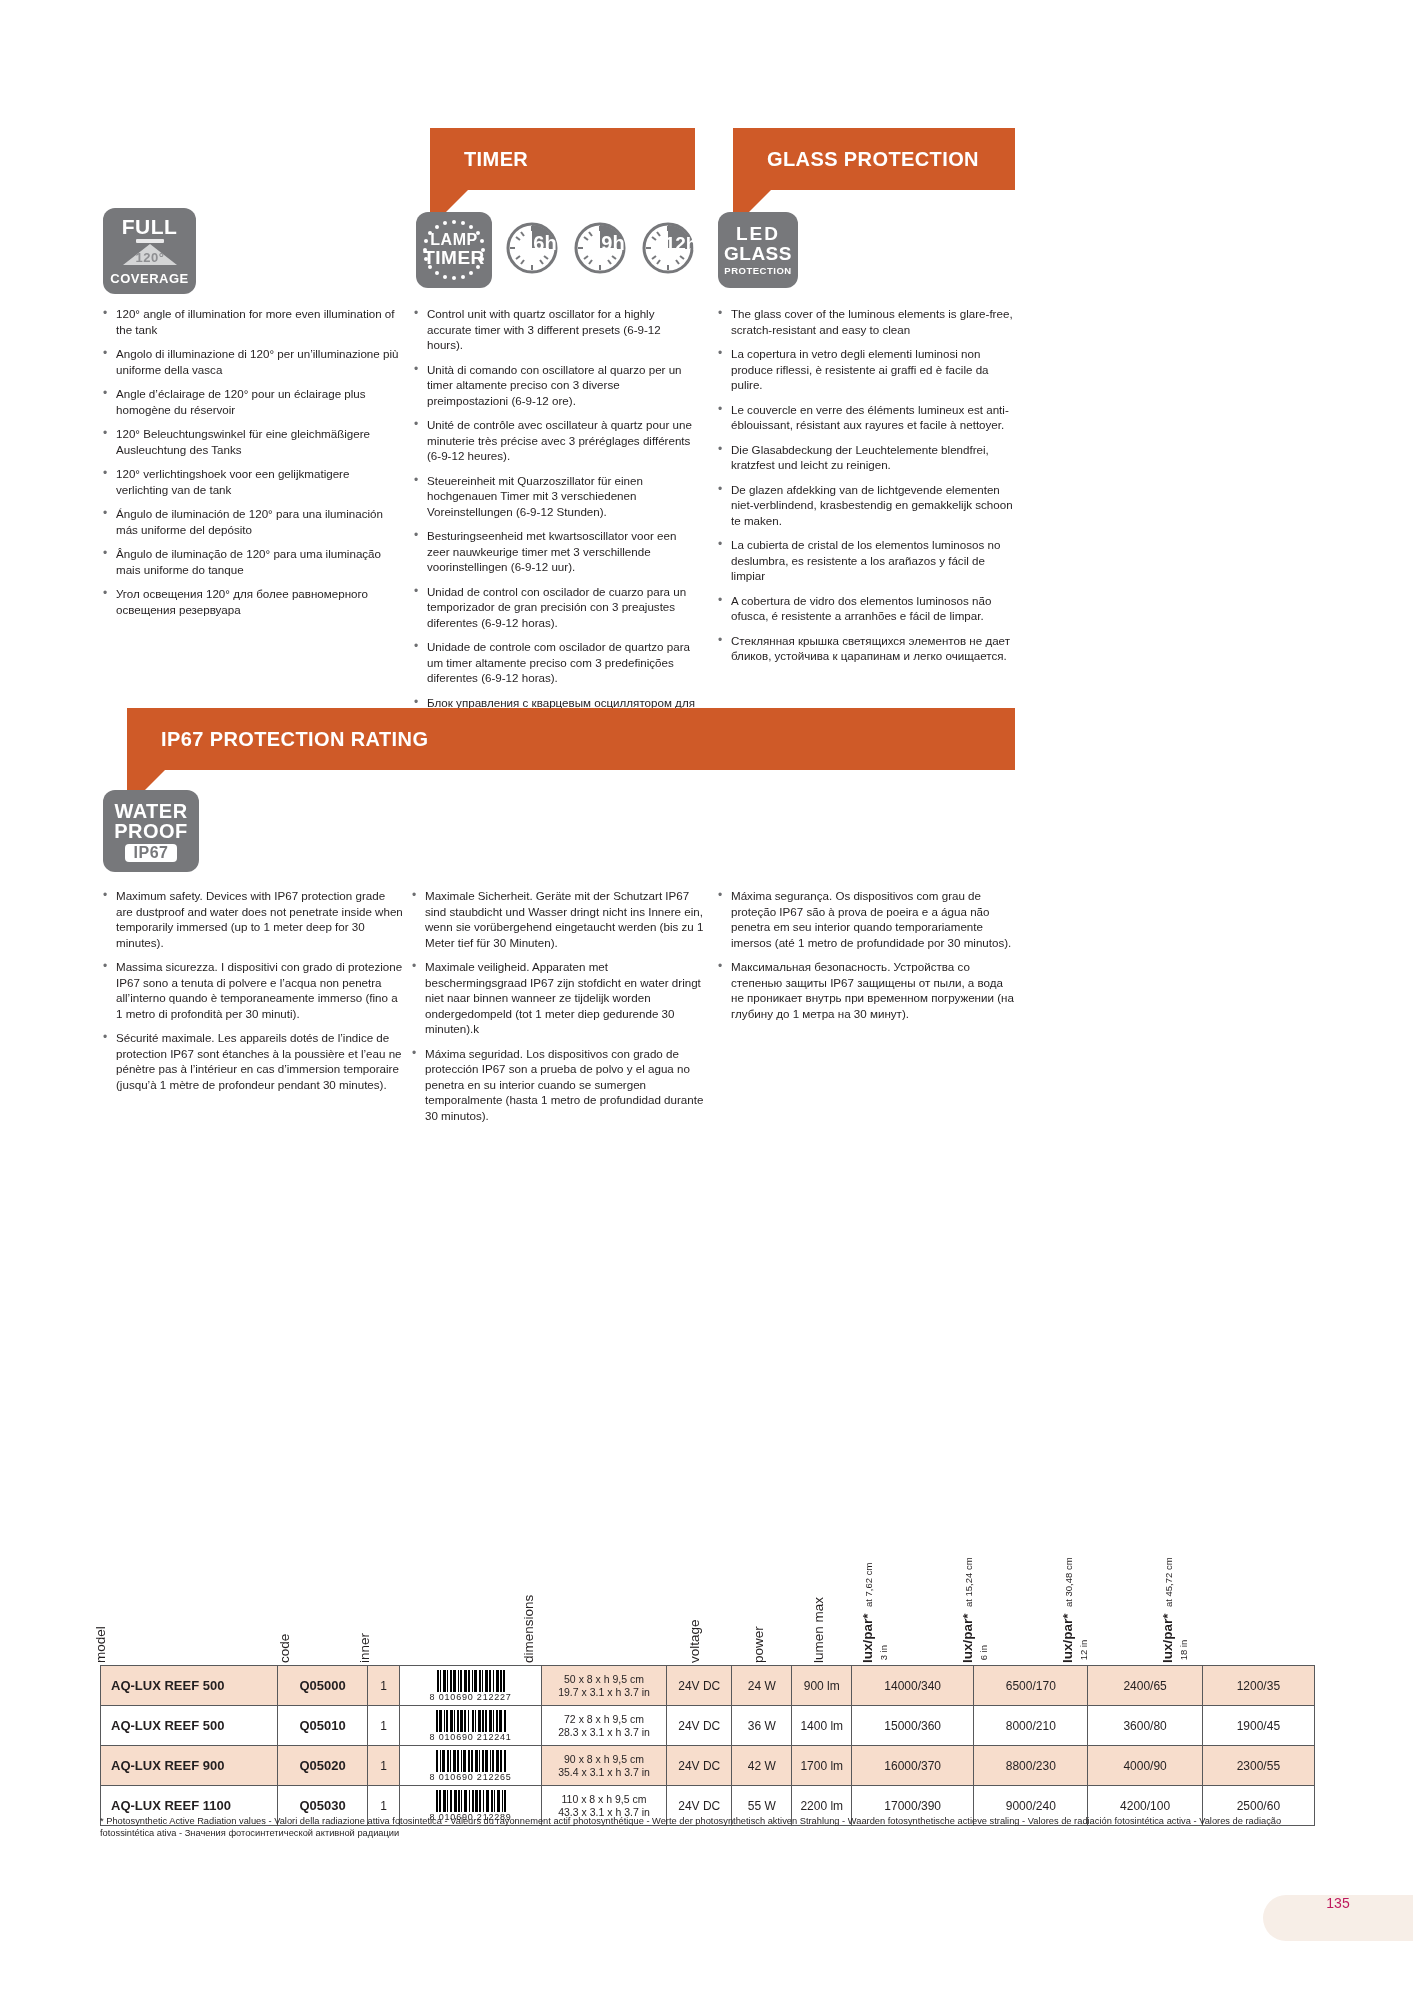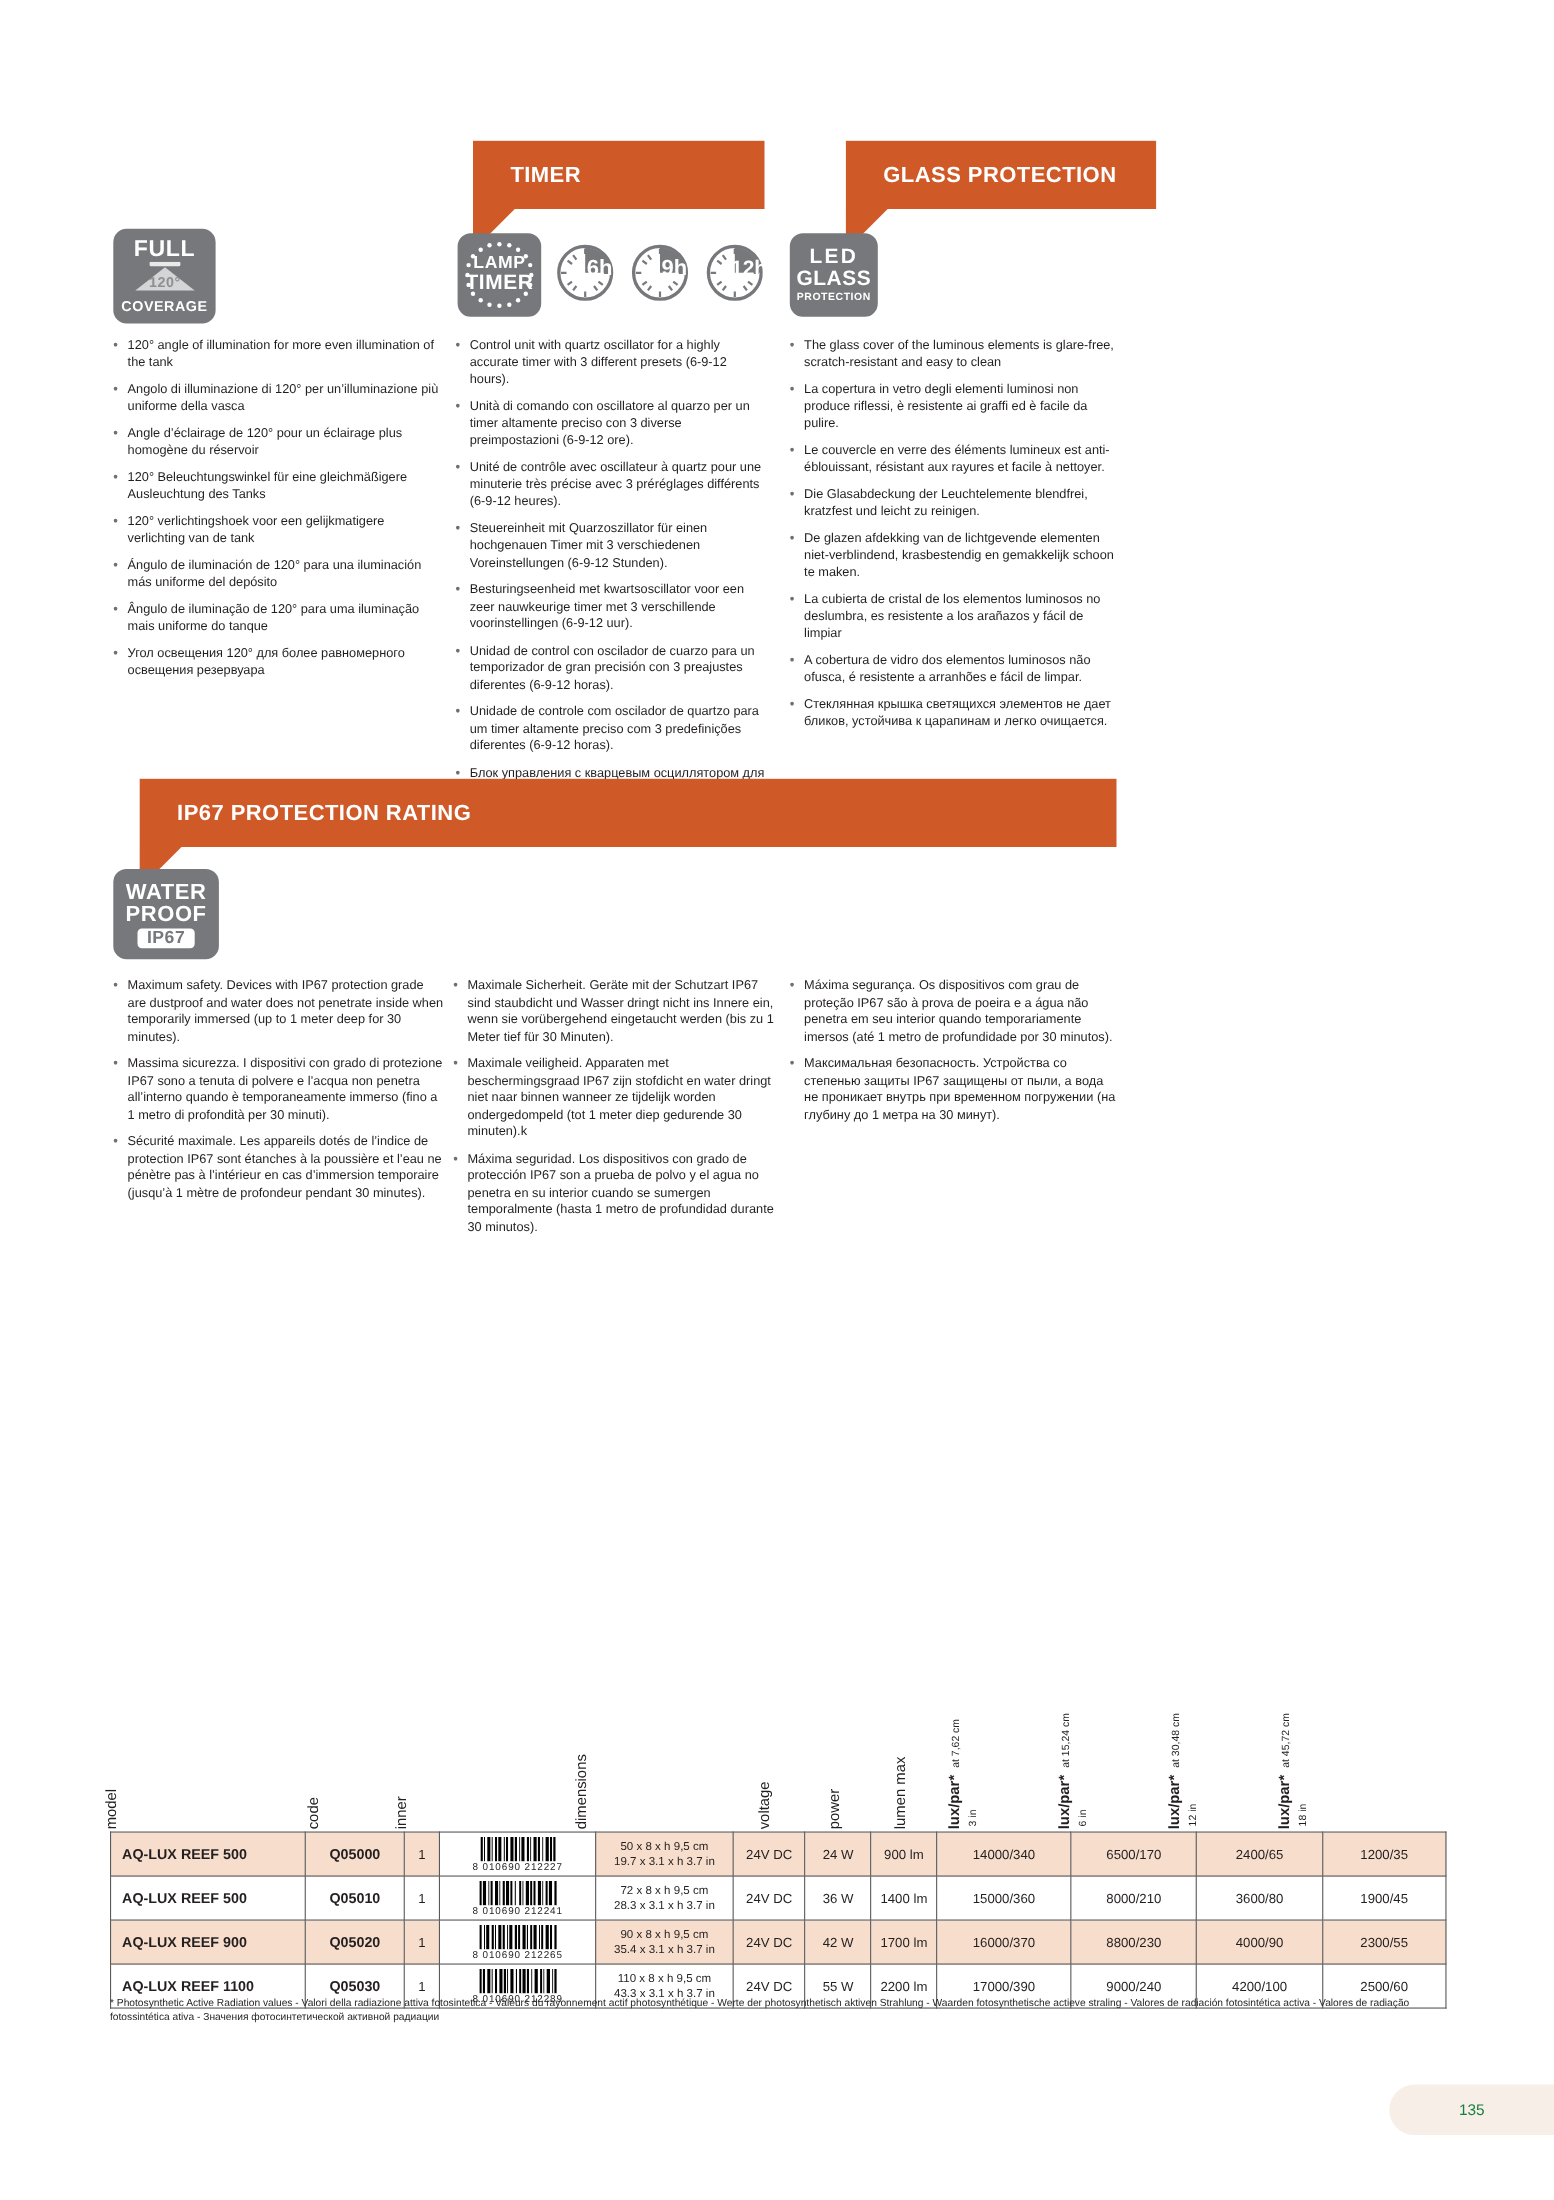--- a/index.html
+++ b/index.html
@@ -104,22 +104,22 @@
 
   .foot {
     position: absolute; left: 100px; top: 1815px; width: 1230px;
     font-size: 9.3px; line-height: 12px; color: #231f20;
   }
   .pagenum {
     position: absolute; right: 0px; top: 1895px;
     width: 150px; height: 46px;
     background: #f7eee7;
     border-radius: 23px 0 0 23px;
-    display: flex; align-items: center; justify-content: center;
-    font-size: 14px; color: #15803d;
+    display: flex; align-items: flex-start; justify-content: center;
+    font-size: 14px; color: #be185d;
   }
 </style>
 </head>
 <body>
 
 <div class="page">
 
 
   <div class="badge" style="position:absolute; left:103px; top:208px; width:93px; height:86px;">
     <span class="l1">FULL</span>
@@ -295,21 +295,21 @@
     <div class="bl">
         <span class="dot">•</span>
         <span class="txt">Unidade de controle com oscilador de quartzo para um timer altamente preciso com 3 predefinições diferentes (6-9-12 horas).</span>
       </div>
     <div class="bl">
         <span class="dot">•</span>
         <span class="txt">Блок управления с кварцевым осциллятором для высокоточного таймера с 3 различными предустановками (6-9-12 часов).</span>
       </div>
   </div>
 
-  <div class="banner" style="left:733px; top:128px; width:282px;margin-left:36px;">
+  <div class="banner" style="left:733px; top:128px; width:282px;">
     <span class="btitle">GLASS PROTECTION</span>
   </div>
 
   <div class="badge" style="position:absolute; left:718px; top:212px; width:80px; height:76px;">
     <span style="font-size:19px; line-height:1.08; letter-spacing:2px;">LED</span>
     <span style="font-size:19px; line-height:1.08; letter-spacing:.5px;">GLASS</span>
     <span style="font-size:9.5px; line-height:1.2;">PROTECTION</span>
   </div>
 
   <div class="col" style="left:718px; top:306px; width:300px;">

